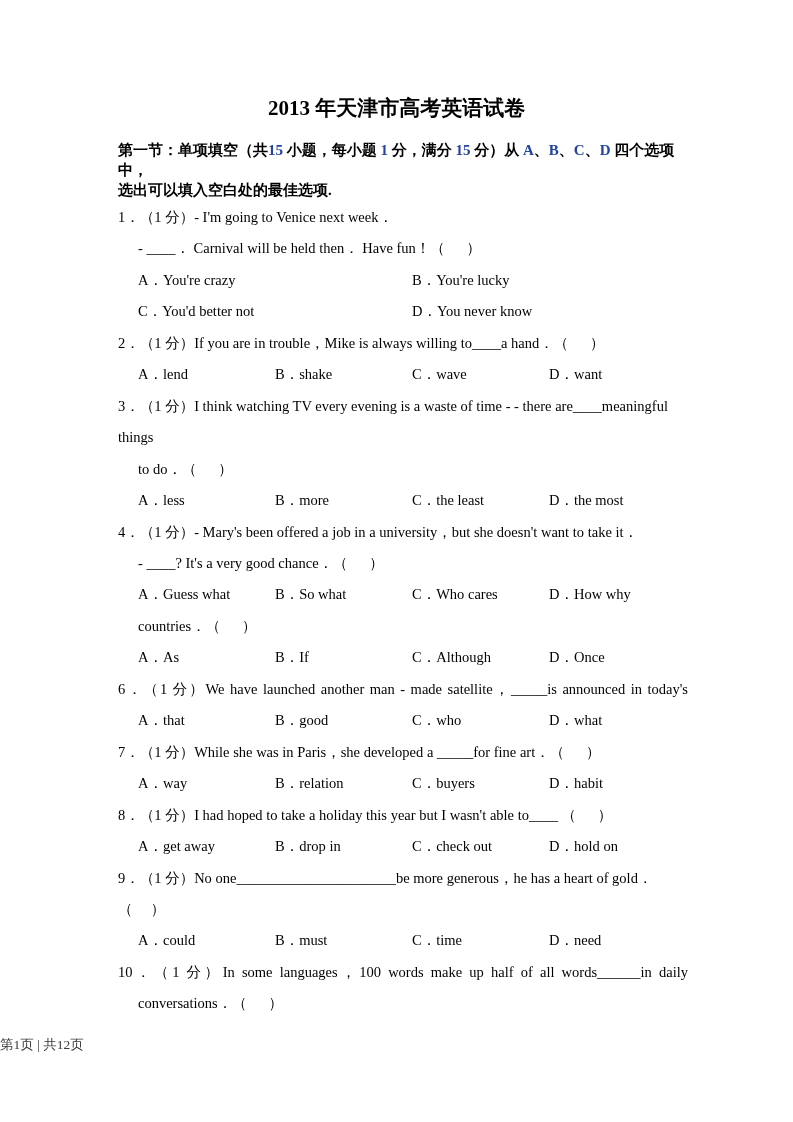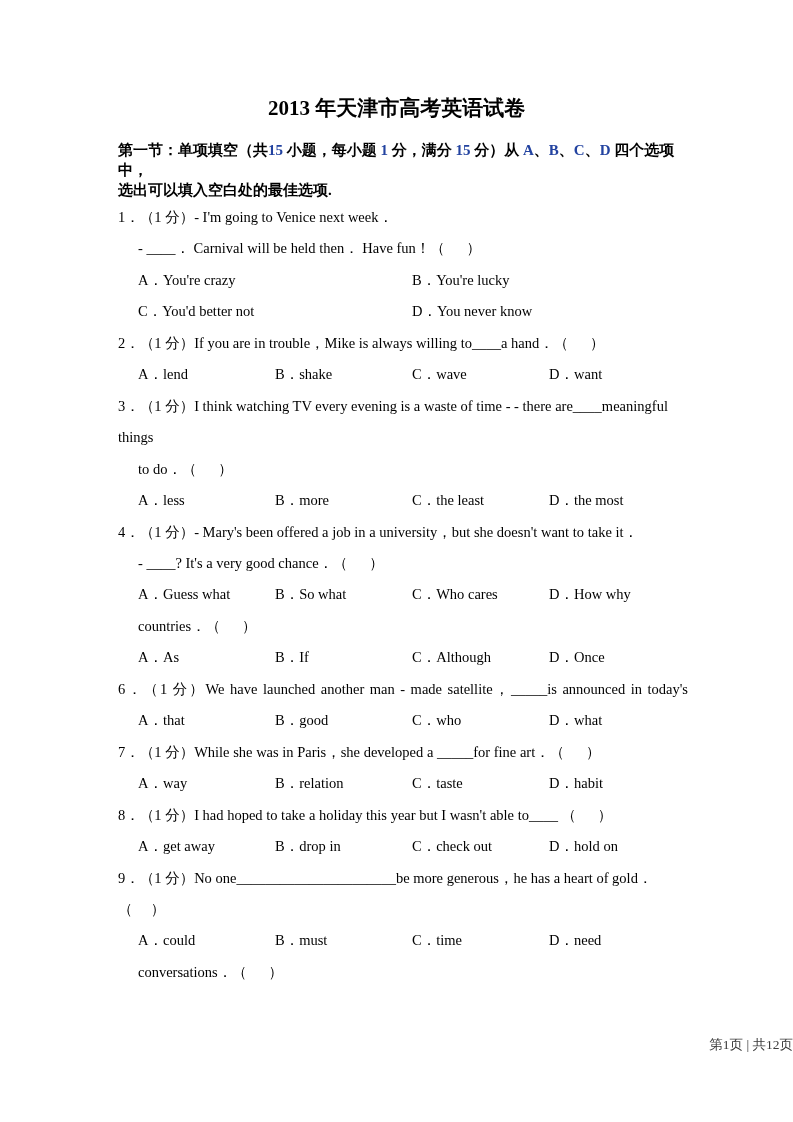--- a/index.html
+++ b/index.html
@@ -40,21 +40,21 @@
   .q-line.justify { text-align: justify; text-align-last: justify; }
   .opt-row { padding-left: 20px; white-space: nowrap; }
   .option { display: inline-block; }
   .option.w4 { width: 137px; }
   .option.w2 { width: 274px; }
   .footer {
     position: absolute;
     top: 1036px;
     left: 0;
     width: 793px;
-    text-align: right;
+    text-align: left;
     font-size: 13.5px;
     color: #3a3a3a;
     line-height: 18px;
   }
 </style>
 </head>
 <body>
 
 <div class="page">
   <h1 class="title">2013 年天津市高考英语试卷</h1>
@@ -87,31 +87,32 @@
         <div class="question">
           <div class="q-line indent">countries．（&nbsp;&nbsp;&nbsp;&nbsp;&nbsp;&nbsp;）</div>
           <div class="opt-row"><span class="option w4">A．As</span><span class="option w4">B．If</span><span class="option w4">C．Although</span><span class="option w4">D．Once</span></div>
         </div>
         <div class="question">
           <div class="q-line justify"><span class="q-prefix">6．（1 分）</span>We have launched another man - made satellite，_____is announced in today's</div>
           <div class="opt-row"><span class="option w4">A．that</span><span class="option w4">B．good</span><span class="option w4">C．who</span><span class="option w4">D．what</span></div>
         </div>
         <div class="question">
           <div class="q-line"><span class="q-prefix">7．（1 分）</span>While she was in Paris，she developed a _____for fine art．（&nbsp;&nbsp;&nbsp;&nbsp;&nbsp;&nbsp;）</div>
-          <div class="opt-row"><span class="option w4">A．way</span><span class="option w4">B．relation</span><span class="option w4">C．taste</span><span class="option w4">D．habit</span></div>
+          <div class="opt-row"><span class="option w4">A．way</span><span class="option w4">B．relation</span><span class="option w4">C．buyers</span><span class="option w4">D．habit</span></div>
         </div>
         <div class="question">
           <div class="q-line"><span class="q-prefix">8．（1 分）</span>I had hoped to take a holiday this year but I wasn't able to____&nbsp;（&nbsp;&nbsp;&nbsp;&nbsp;&nbsp;&nbsp;）</div>
           <div class="opt-row"><span class="option w4">A．get away</span><span class="option w4">B．drop in</span><span class="option w4">C．check out</span><span class="option w4">D．hold on</span></div>
         </div>
         <div class="question">
           <div class="q-line"><span class="q-prefix">9．（1 分）</span>No one______________________be more generous，he has a heart of gold．（&nbsp;&nbsp;&nbsp;&nbsp;&nbsp;）</div>
           <div class="opt-row"><span class="option w4">A．could</span><span class="option w4">B．must</span><span class="option w4">C．time</span><span class="option w4">D．need</span></div>
         </div>
         <div class="question">
+          <div class="q-line justify"><span class="q-prefix">10．（1 分）</span>In some languages，100 words make up half of all words______in daily</div>
           <div class="q-line indent">conversations．（&nbsp;&nbsp;&nbsp;&nbsp;&nbsp;&nbsp;）</div>
         </div>
       </div>
   </div>
   <div class="footer">
     <span>第1页 | 共12页</span>
   </div>
 </div>
 
 </body></html>

